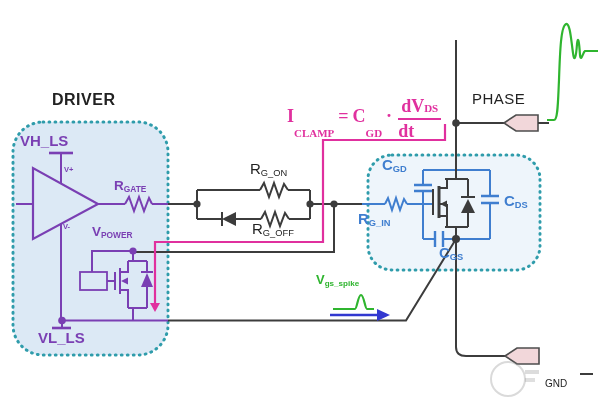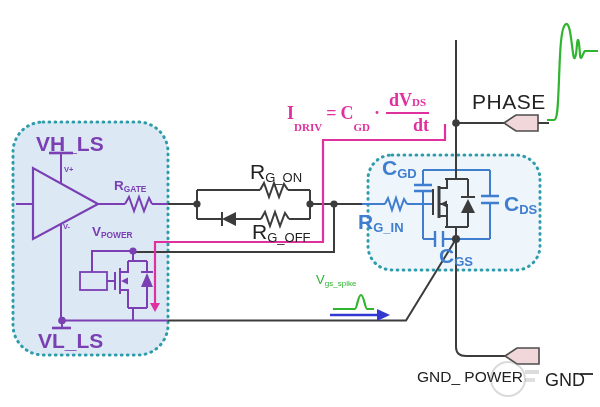--- a/index.html
+++ b/index.html
@@ -28,35 +28,35 @@
   .fet-box{fill:var(--mosfet_fill);stroke:var(--teal);stroke-width:3;
            stroke-dasharray:0.8 5.2;stroke-linecap:round;}
   .tag{fill:var(--pink_fill);stroke:var(--pink_stroke);stroke-width:1.6;}
 
   
   .lbl{position:absolute;white-space:nowrap;line-height:1.05;}
   .lbl .s{font-size:62%;vertical-align:-0.25em;}
   .dark{color:var(--text_dark);font-weight:600;}
   .pur{color:var(--purple);font-weight:bold;}
   .blu{color:var(--blue);font-weight:700;}
-  .grn{color:var(--green);font-weight:normal;}
+  .grn{color:var(--green);font-weight:bold;}
   .blk{color:var(--text_dark);font-weight:500;}
 
   .title{font-size:16px;letter-spacing:0.5px;}
-  .big{font-size:21px;}
+  .big{font-size:15px;}
   .mid{font-size:13.5px;}
   .tiny{font-size:7.5px;font-weight:bold;}
   .small{font-size:13px;}
 
   .equation{position:absolute;left:287px;top:90px;display:flex;align-items:center;
             color:var(--magenta);font-family:"Liberation Serif",serif;font-weight:bold;
             font-size:18px;}
   .equation .es{font-size:11px;vertical-align:-0.3em;align-self:flex-end;margin-bottom:3px;}
   .equation .op{margin:0 4px;}
-  .frac{display:inline-flex;flex-direction:column;align-items:flex-end;margin-left:2px;}
+  .frac{display:inline-flex;flex-direction:column;align-items:flex-start;margin-left:2px;margin-top:6px;}
   .frac .num{display:flex;align-items:flex-end;border-bottom:2px solid var(--magenta);
              padding:0 3px 1px 3px;}
   .frac .den{padding-top:1px;}
 
   .watermark{position:absolute;left:490px;top:361px;width:32px;height:32px;
              border:2px solid rgba(140,140,140,0.32);border-radius:50%;}
   .watermark .wm1{position:absolute;left:33px;top:7px;width:14px;height:4px;
                   background:rgba(130,130,130,0.28);}
   .watermark .wm2{position:absolute;left:33px;top:15px;width:10px;height:4px;
                   background:rgba(130,130,130,0.26);}
@@ -167,42 +167,43 @@
       <circle class="dot" cx="197" cy="204" r="3.6"></circle>
       <circle class="dot" cx="310" cy="204" r="3.6"></circle>
       <circle class="dot" cx="334" cy="204" r="3.6"></circle>
       <circle class="dot" cx="456" cy="123" r="3.8"></circle>
       <circle class="dot" cx="456" cy="239" r="4"></circle>
       <circle class="dotp" cx="133" cy="251" r="3.6"></circle>
       <circle class="dotp" cx="62" cy="320.5" r="3.8"></circle>
     </g>
   </svg>
 
-
-  <div class="lbl pur big" style="left:36px;top:133px;">VH_LS</div>
+  <div class="lbl dark title" style="left:52px;top:92px;">DRIVER</div>
+
+  <div class="lbl pur big" style="left:20px;top:133px;">VH_LS</div>
   <div class="lbl pur tiny" style="left:64px;top:166px;">V+</div>
   <div class="lbl pur tiny" style="left:63px;top:223px;">V-</div>
   <div class="lbl pur mid" style="left:114px;top:179px;">
     <span>R</span><span class="s">GATE</span>
   </div>
   <div class="lbl pur mid" style="left:92px;top:225px;">
     <span>V</span><span class="s">POWER</span>
   </div>
   <div class="lbl pur big" style="left:38px;top:330px;">VL_LS</div>
 
   <div class="lbl blk big" style="left:250px;top:161px;">
     <span>R</span><span class="s">G_ON</span>
   </div>
   <div class="lbl blk big" style="left:252px;top:221px;">
     <span>R</span><span class="s">G_OFF</span>
   </div>
 
   <div class="equation">
     <span>I</span>
-      <span class="es">DRIV</span>
+      <span class="es">CLAMP</span>
     <span class="op">=</span>
     <span>C</span>
       <span class="es">GD</span>
     <span class="op">·</span>
     <span class="frac">
       <span class="num">
           <span>dV</span>
           <span class="es">DS</span>
         </span>
       <span class="den">dt</span>
@@ -220,20 +221,19 @@
   </div>
   <div class="lbl blu big" style="left:504px;top:193px;text-align:center;">
     <span>C</span><span class="s">DS</span>
   </div>
 
   <div class="lbl grn small" style="left:316px;top:273px;">
     <span>V</span><span class="s">gs_spike</span>
   </div>
 
   <div class="lbl blk big" style="left:472px;top:91px;letter-spacing:0.5px;">PHASE</div>
-  <div class="lbl blk" style="left:417px;top:369px;font-size:15.5px;">GND_ POWER</div>
-  <div class="lbl blk" style="left:545px;top:371px;font-size:18px;">GND</div>
+  <div class="lbl blk" style="left:545px;top:379px;font-size:10px;">GND</div>
 
   <div class="watermark">
     <span class="wm1"></span>
       <span class="wm2"></span>
   </div>
 </div>
 
 </body></html>

